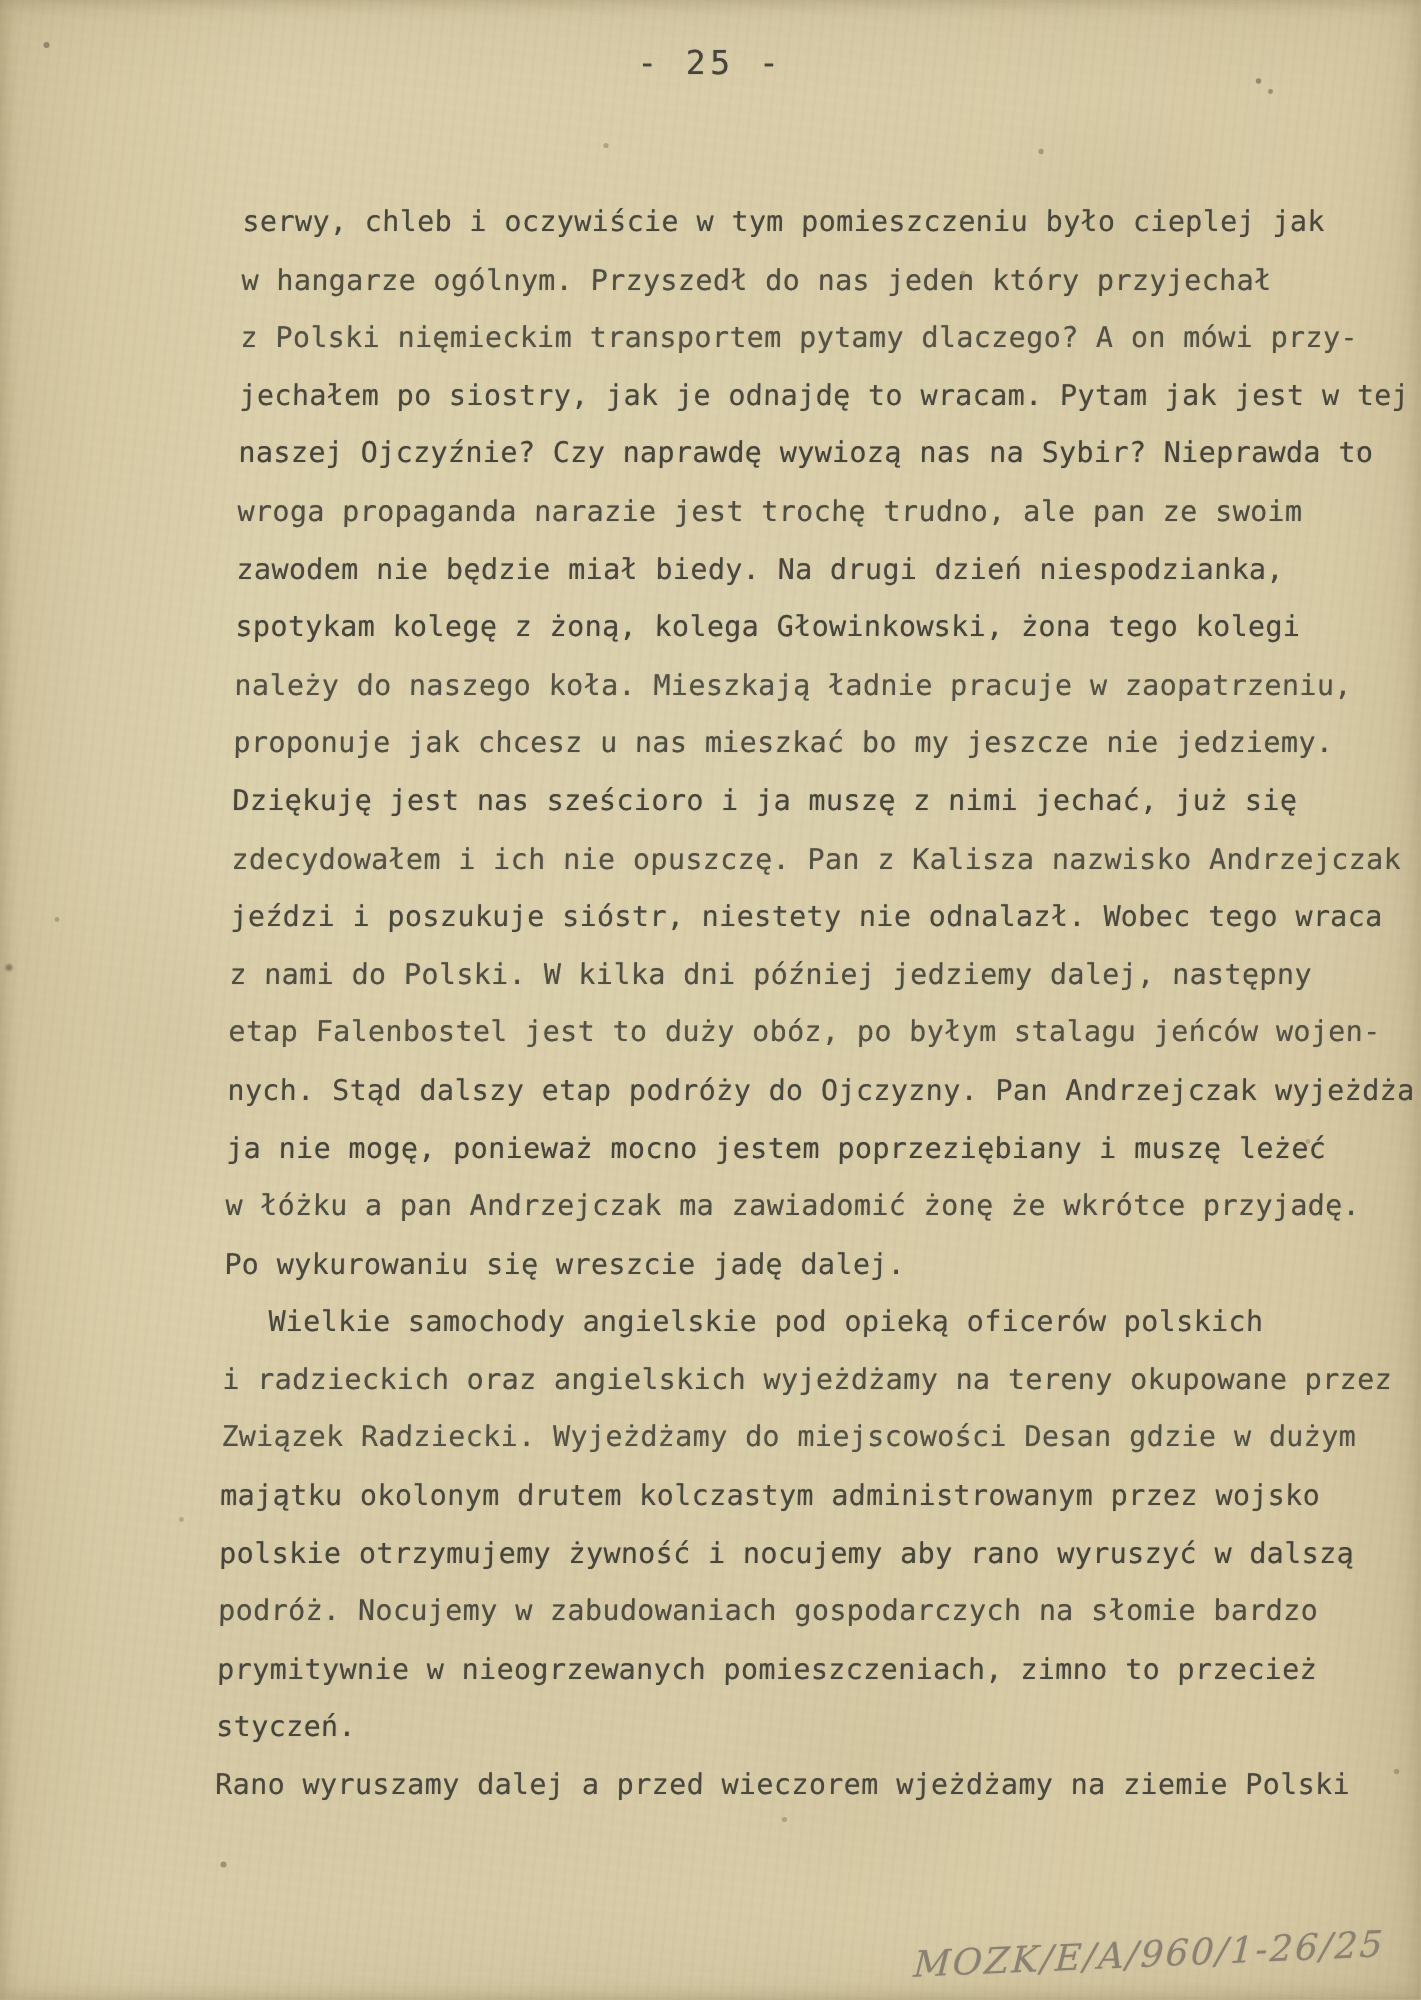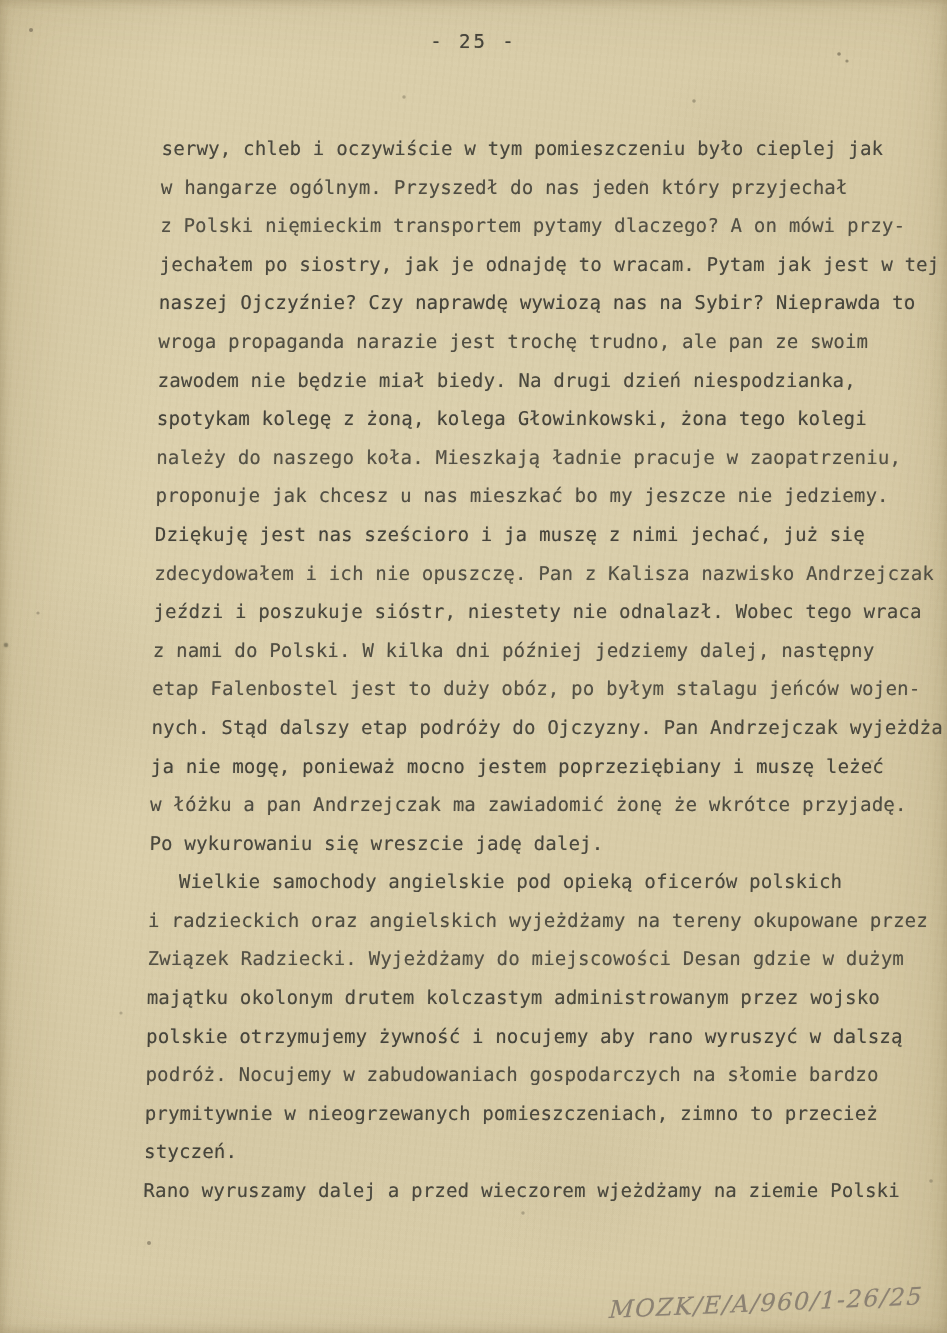--- a/index.html
+++ b/index.html
@@ -47,21 +47,21 @@
       148px 1242px 0 1px rgba(80,74,58,0.45),
       522px 1212px 0 0.7px rgba(90,84,66,0.35),
       871px 760px 0 0.6px rgba(90,84,66,0.3),
       641px 181px 0 0.6px rgba(90,84,66,0.3),
       120px 1012px 0 0.6px rgba(90,84,66,0.3),
       930px 1180px 0 0.8px rgba(90,84,66,0.35);
   }
   .page-number{
     position:absolute;top:30px;left:0;right:0;
     text-align:center;
-    font-size:19px;letter-spacing:3px;
+    font-size:22px;letter-spacing:3px;
     color:var(--ink);
     text-shadow:0 0 0.7px rgba(70,68,58,0.55);
   }
   .typescript{
     position:absolute;top:129px;left:162px;width:790px;
     transform:skewX(-1deg);transform-origin:top left;
     font-size:19px;line-height:38.6px;
     color:var(--ink);
     text-shadow:0 0 0.7px rgba(70,68,58,0.5);
     letter-spacing:0.2px;

